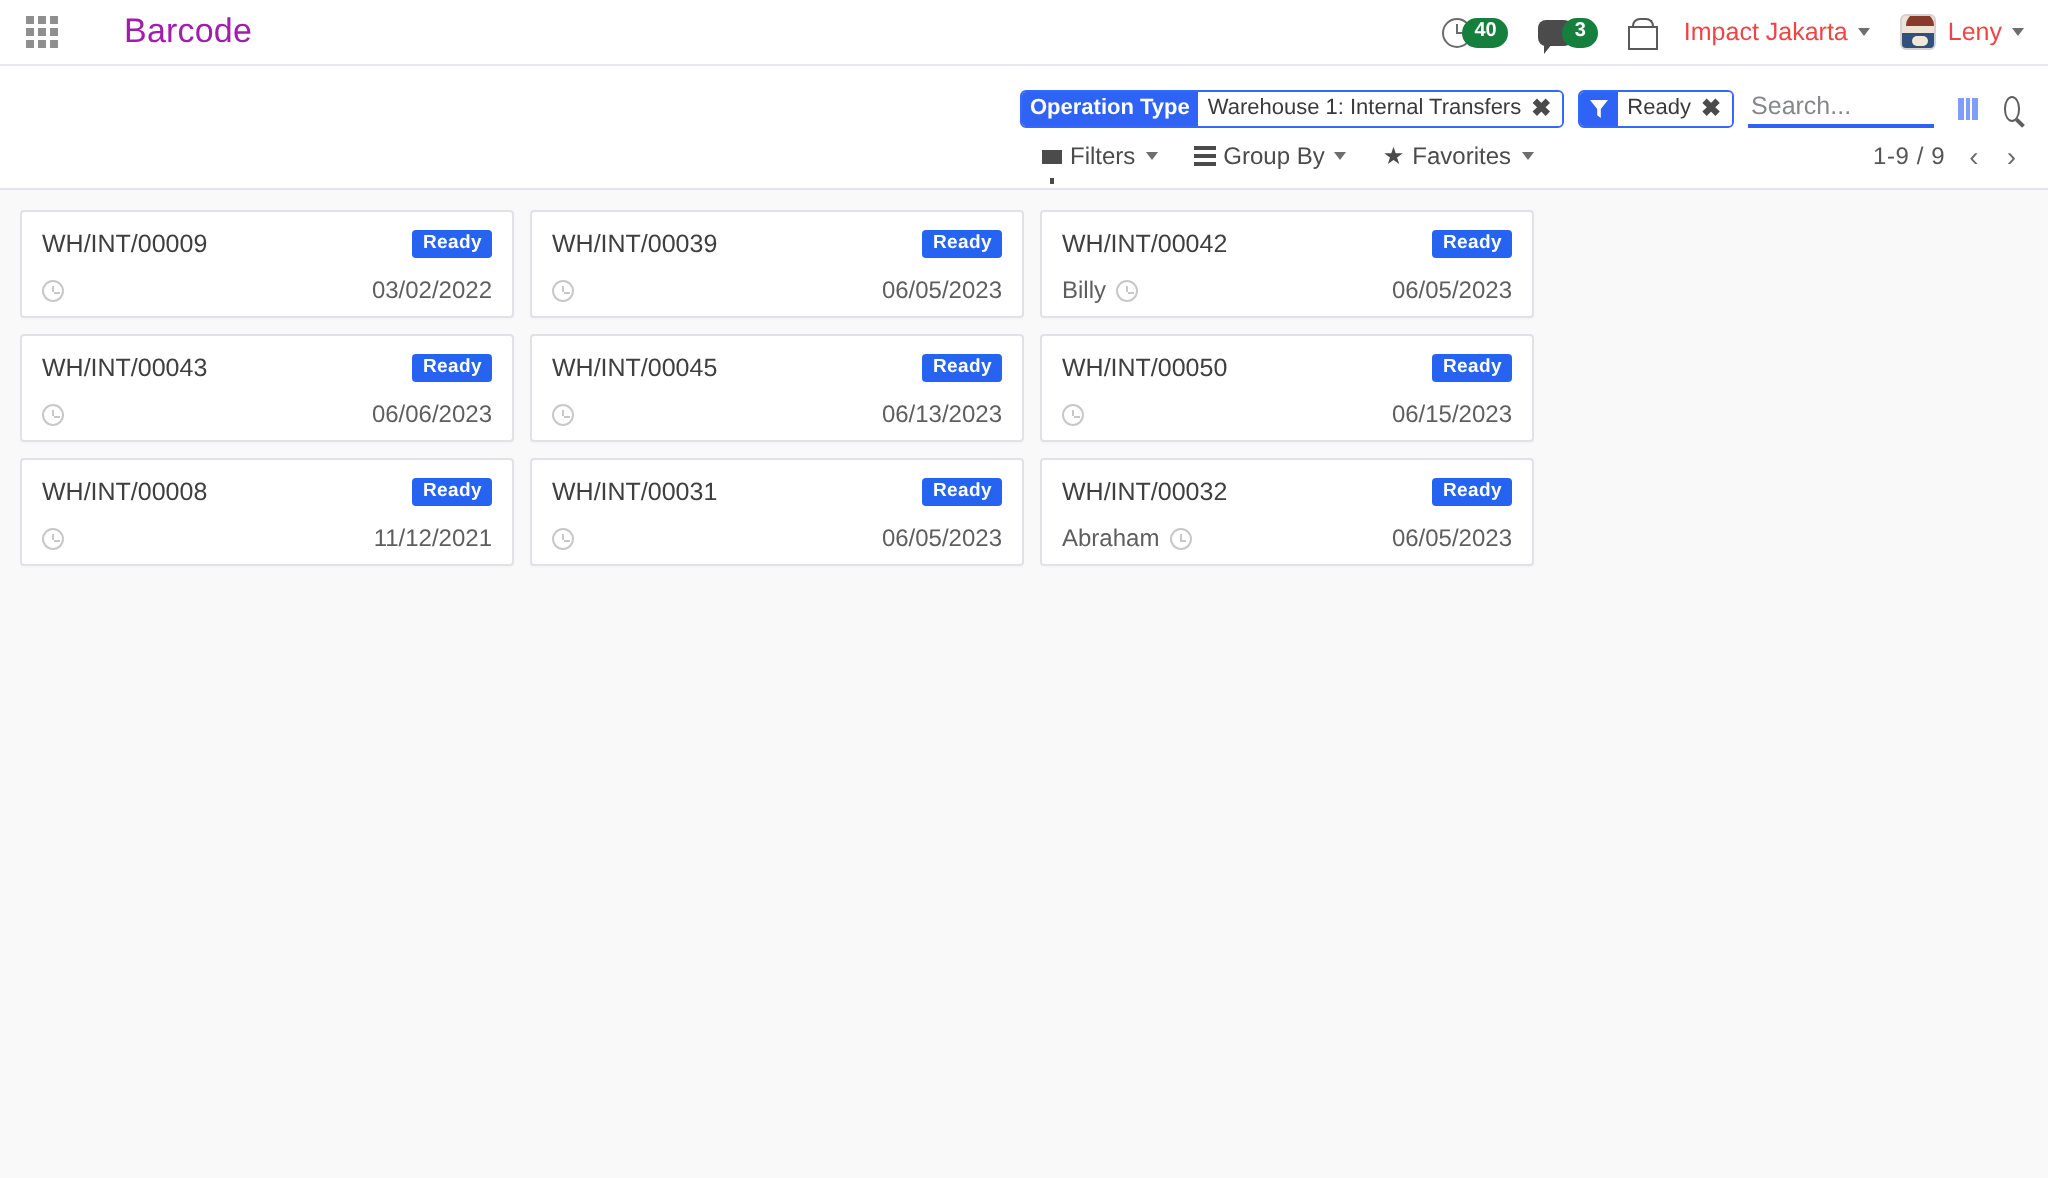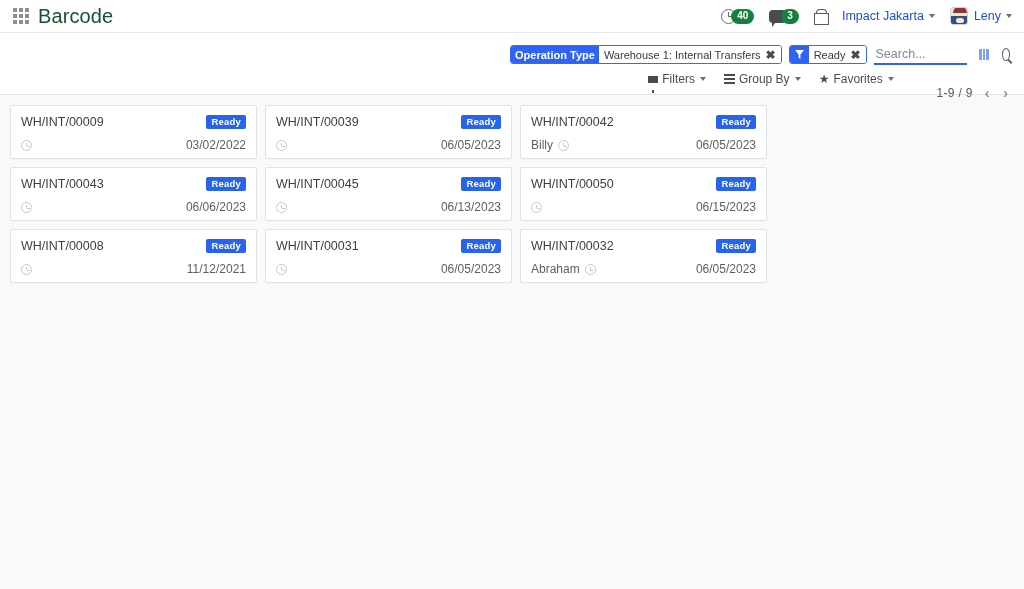--- a/index.html
+++ b/index.html
@@ -26,23 +26,23 @@
     display: grid;
     grid-template-columns: repeat(3, 4px);
     grid-template-rows: repeat(3, 4px);
     gap: 2px;
     justify-content: center;
     align-content: center;
     cursor: pointer;
   }
   .apps-grid i { background: #8f8f8f; display: block; width: 4px; height: 4px; }
   .brand {
-    font-size: 20px;
-    color: #14532d;
-    margin-left: 6px;
+    font-size: 17px;
+    color: #a21caf;
+    margin-left: 30px;
     letter-spacing: .1px;
     cursor: pointer;
   }
   .nav-right {
     margin-left: auto;
     display: flex;
     align-items: center;
     gap: 15px;
     height: 100%;
   }
@@ -65,21 +65,21 @@
     margin-left: -5px;
     position: relative;
     z-index: 2;
     line-height: 12px;
   }
 
   .gift-ico { width: 13px; height: 14px; position: relative; }
   .gift-ico::before { content:""; position:absolute; left:0; top:4px; width:13px; height:10px; border:1.6px solid #5a5a5a; }
   .gift-ico::after { content:""; position:absolute; left:2px; top:0px; width:9px; height:4px; border:1.6px solid #5a5a5a; border-bottom:none; border-radius:4px 4px 0 0; }
 
-  .nav-text { font-size: 12.5px; color: #1d4ed8; }
+  .nav-text { font-size: 12.5px; color: #ef4444; }
   .caret { display:inline-block; margin-left:5px; border-left:3.5px solid transparent; border-right:3.5px solid transparent; border-top:4px solid #6e6e6e; vertical-align: middle; }
 
   .avatar {
     width: 18px; height: 18px; border-radius: 3px;
     background: linear-gradient(#efe3d6 0 52%, #31517d 52% 100%);
     position: relative; overflow: hidden; margin-right: 6px;
     border: 1px solid #d3d3d3;
   }
   .avatar::before { content:""; position:absolute; top:-2px; left:2px; width:14px; height:7px; background:#8a3a2c; border-radius:7px 7px 0 0; }
   .avatar::after { content:""; position:absolute; top:10px; left:5px; width:8px; height:5px; background:#f3e7da; border-radius:3px; }
@@ -153,25 +153,24 @@
   .barcode-ico i { background:#7f9dfb; display:block; }
   .barcode-ico i:nth-child(1){ width:3px; }
   .barcode-ico i:nth-child(2){ width:1.5px; }
   .barcode-ico i:nth-child(3){ width:3px; }
 
   .mag { width: 13px; height: 13px; border: 1.8px solid #5f5f5f; border-radius: 50%; position: relative; margin-left: 13px; cursor: pointer; }
   .mag::after { content:""; position:absolute; width:1.8px; height:5px; background:#5f5f5f; right:-2px; bottom:-4px; transform: rotate(-45deg); }
 
   .cp-row2 {
     display: flex; align-items: center;
-    padding: 4px 14px 0 20px;
+    padding: 4px 14px 0 9px;
     font-size: 12px;
     color: #4b4b4b;
     margin-top: 3px;
-    flex-direction: column;
   }
   .cp-tools { display:flex; align-items:center; gap: 18px; margin-left: 512px; }
   .cp-tool { display: flex; align-items: center; cursor: pointer; white-space: nowrap; }
   .cp-tool .lbl { margin-left: 4px; }
   .ico-funnel { width:0; height:0; border-left:5px solid #4b4b4b; border-right:5px solid #4b4b4b; border-top:7px solid #4b4b4b; position: relative; }
   .ico-funnel::after { content:""; position:absolute; left:-1px; top:7px; width:2px; height:3px; background:#4b4b4b; }
   .ico-lines { width: 11px; display:flex; flex-direction:column; gap:2px; }
   .ico-lines i { height:1.7px; background:#4b4b4b; display:block; width:100%; }
   .ico-star { font-size: 12px; line-height: 12px; color:#4b4b4b; }
 

